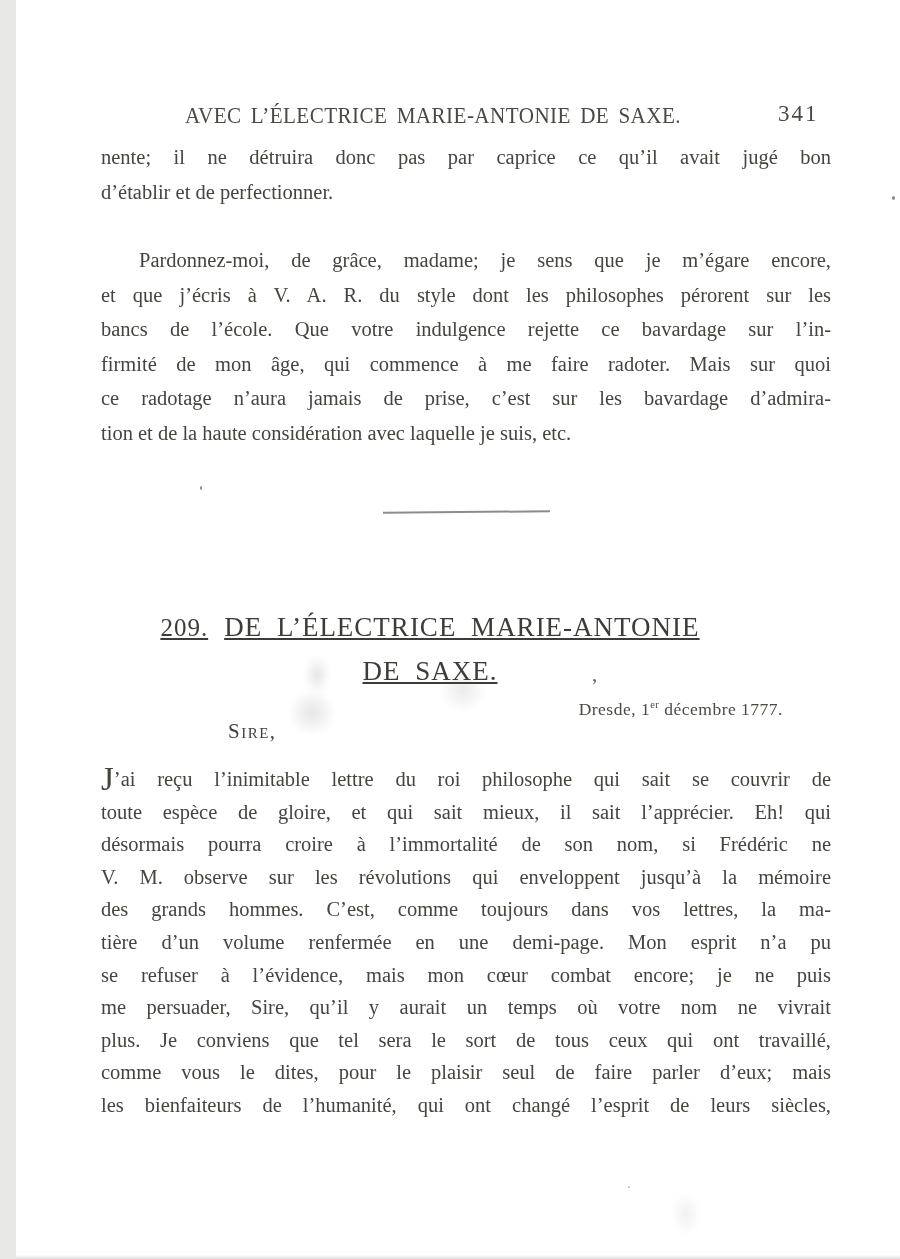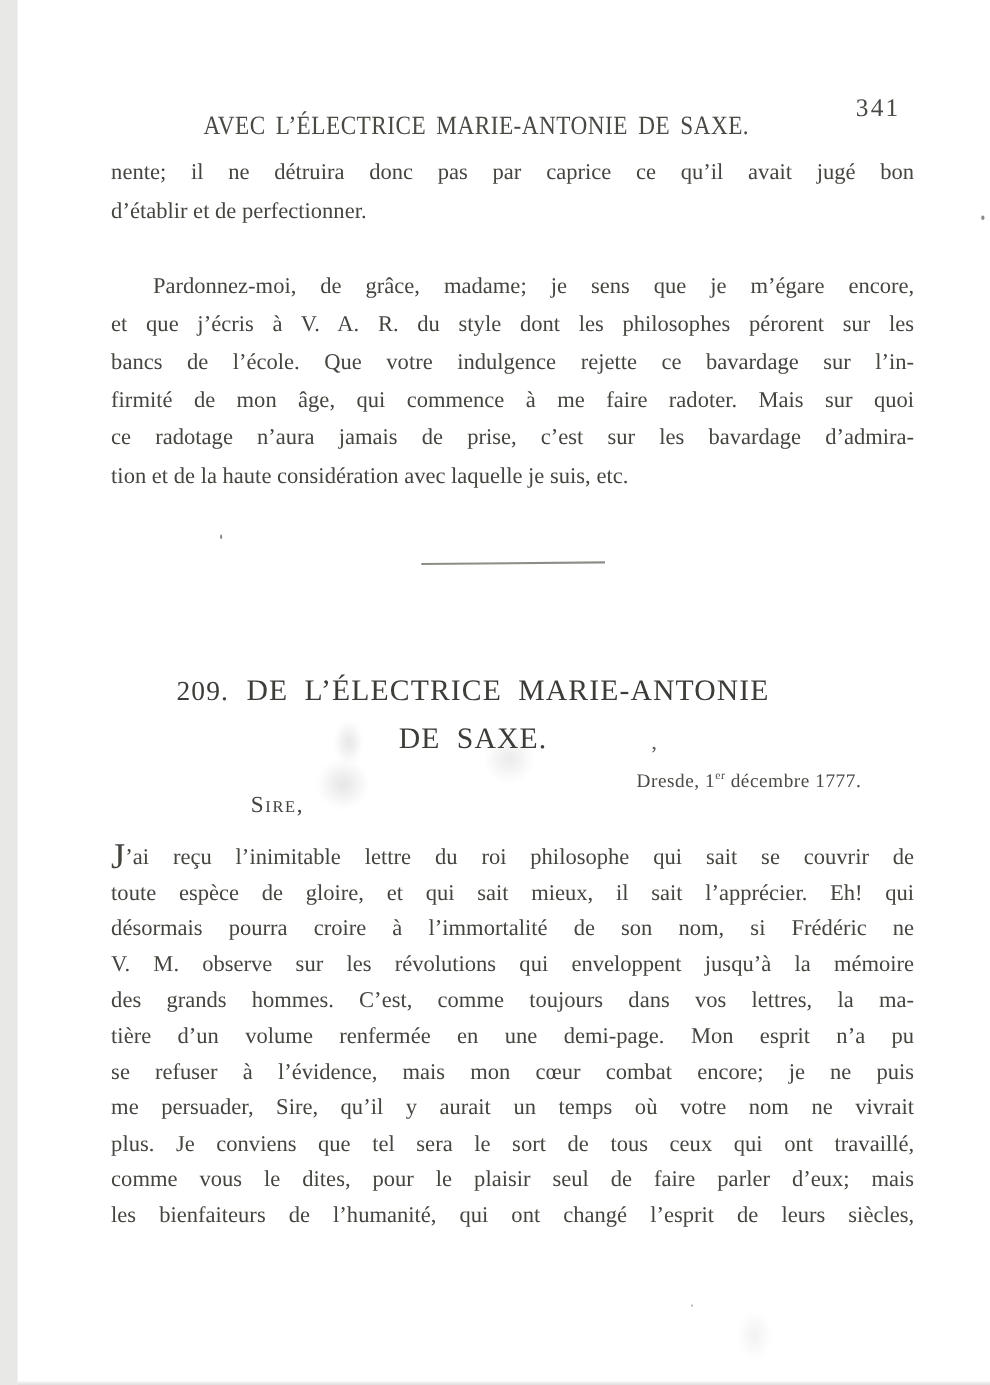--- a/index.html
+++ b/index.html
@@ -27,21 +27,21 @@
     letter-spacing: 0.5px;
     word-spacing: 4px;
     white-space: nowrap;
     transform: scaleX(0.88);
     transform-origin: left top;
     color: #4a4944;
   }
   .running-header-page {
     position: absolute;
     left: 762px;
-    top: 85px;
+    top: 101px;
     font-size: 23px;
     letter-spacing: 2px;
     color: #4a4944;
   }
 
   
   .para {
     position: absolute;
     left: 85px;
     width: 730px;
@@ -76,20 +76,21 @@
   .section-line {
     position: absolute;
     left: 0;
     width: 828px;
     text-align: center;
     white-space: nowrap;
     color: #3d3c38;
     font-size: 27px;
     letter-spacing: 1px;
     word-spacing: 7px;
+    text-decoration: underline;
   }
   #section-line1 { top: 612px; }
   #section-line2 { top: 656px; }
   .section-number {
     font-size: 25px;
     letter-spacing: 1px;
     margin-right: 16px;
   }
 
   

